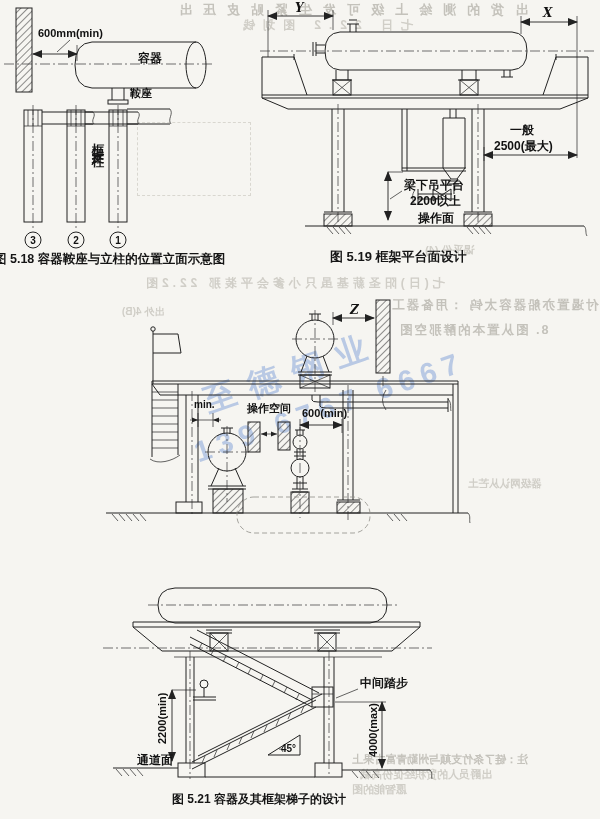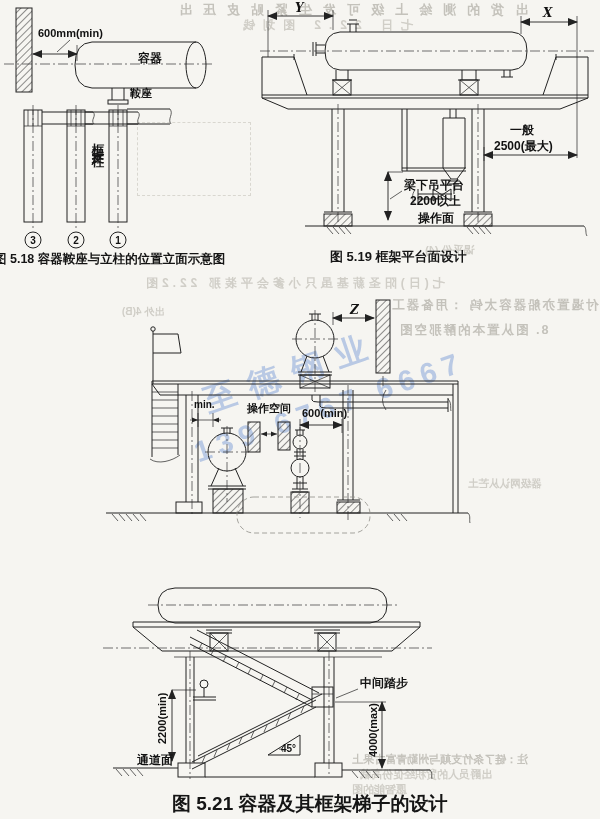--- a/index.html
+++ b/index.html
@@ -526,15 +526,15 @@
       <line x1="116" y1="769" x2="122" y2="776" class="s thin"></line>
         <line x1="123" y1="769" x2="129" y2="776" class="s thin"></line>
         <line x1="130" y1="769" x2="136" y2="776" class="s thin"></line>
         <line x1="137" y1="769" x2="143" y2="776" class="s thin"></line>
       <line x1="352" y1="771" x2="358" y2="778" class="s thin"></line>
         <line x1="359" y1="771" x2="365" y2="778" class="s thin"></line>
         <line x1="366" y1="771" x2="372" y2="778" class="s thin"></line>
         <line x1="373" y1="771" x2="379" y2="778" class="s thin"></line>
     </g>
   </svg>
-  <div class="cap" style="left:172px;top:791px;font-size:19px;">图 5.21  容器及其框架梯子的设计</div>
+  <div class="cap" style="left:172px;top:791px;font-size:12px;">图 5.21  容器及其框架梯子的设计</div>
 
 </div>
 
 </body></html>

